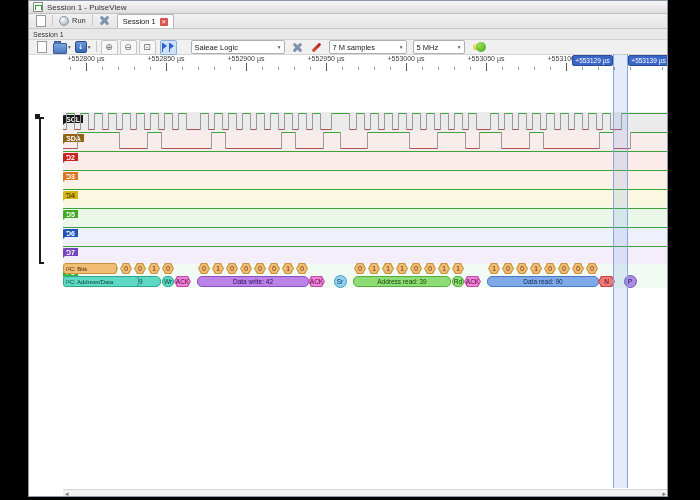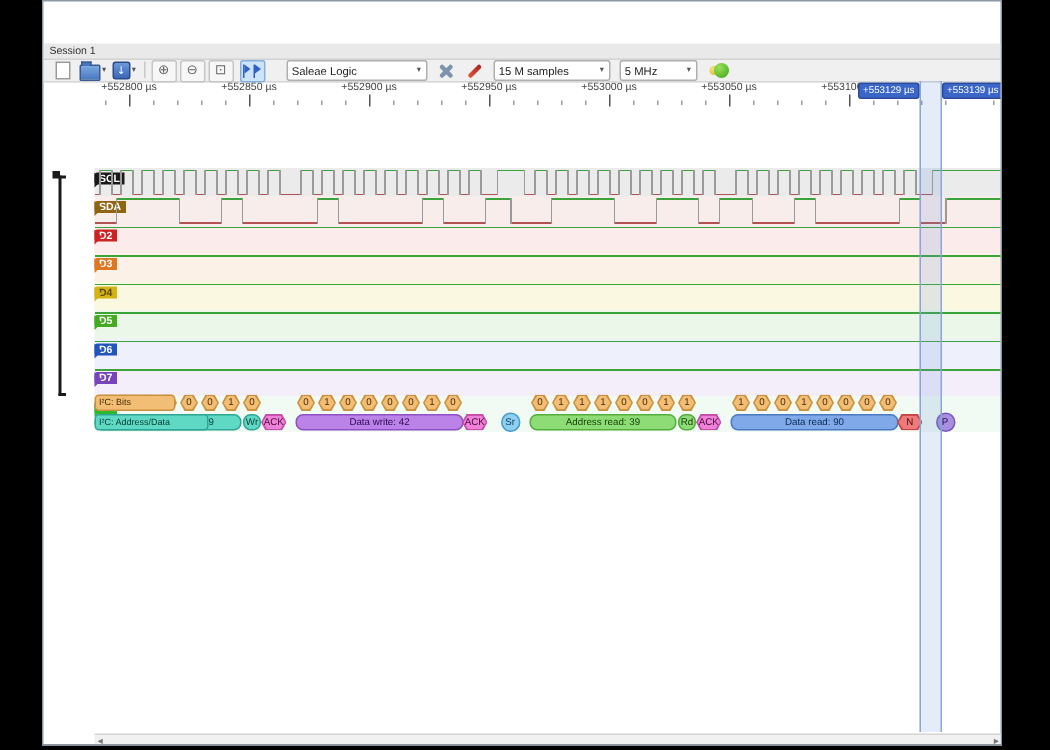--- a/index.html
+++ b/index.html
@@ -79,21 +79,43 @@
   .cflag{height:11px;background:#3a66c8;border:1px solid #2a4a9a;border-radius:2px;color:#fff;font-size:6.5px;
     display:flex;align-items:center;justify-content:center;white-space:nowrap;}
   .hscroll{left:34px;top:488px;width:605px;height:9px;background:#f1f1f1;border-top:1px solid #d5d5d5;}
   .sarrow{font-family:"DejaVu Sans",sans-serif;font-size:7px;color:#777;top:0px;line-height:9px;}
 </style>
 </head>
 <body>
 
 <div id="win">
 
-
+  <div class="row titlebar">
+    <span class="applogo"></span>
+    <span class="t">Session 1 - PulseView</span>
+  </div>
+
+  <div class="row tabrow">
+    <span class="tbtn">
+        <span class="pageicon"></span>
+      </span>
+    <span class="sep"></span>
+    <span class="tbtn">
+      <span class="sphere"></span>
+      <span>Run</span>
+    </span>
+    <span class="sep"></span>
+    <span class="tbtn">
+        <span class="xicon"></span>
+      </span>
+    <div class="tab">
+      <span>Session 1</span>
+      <span class="closebox">✕</span>
+    </div>
+  </div>
 
   <div class="row sessionbar">
     <span>Session 1</span>
   </div>
 
   <div class="row toolbar">
     <span class="ibtn">
         <span class="pageicon"></span>
       </span>
     <span class="ibtn">
@@ -122,21 +144,21 @@
       <span>Saleae Logic</span>
       <span class="caret">▾</span>
     </span>
     <span class="ibtn">
         <span class="xicon"></span>
       </span>
     <span class="ibtn">
         <span class="probe"></span>
       </span>
     <span class="combo" style="width:70px;justify-content:space-between;">
-      <span>15 M samples</span>
+      <span>7 M samples</span>
       <span class="caret">▾</span>
     </span>
     <span class="combo" style="width:44px;justify-content:space-between;">
       <span>5 MHz</span>
       <span class="caret">▾</span>
     </span>
     <span class="runacq"></span>
   </div>
 
   <div id="view">

